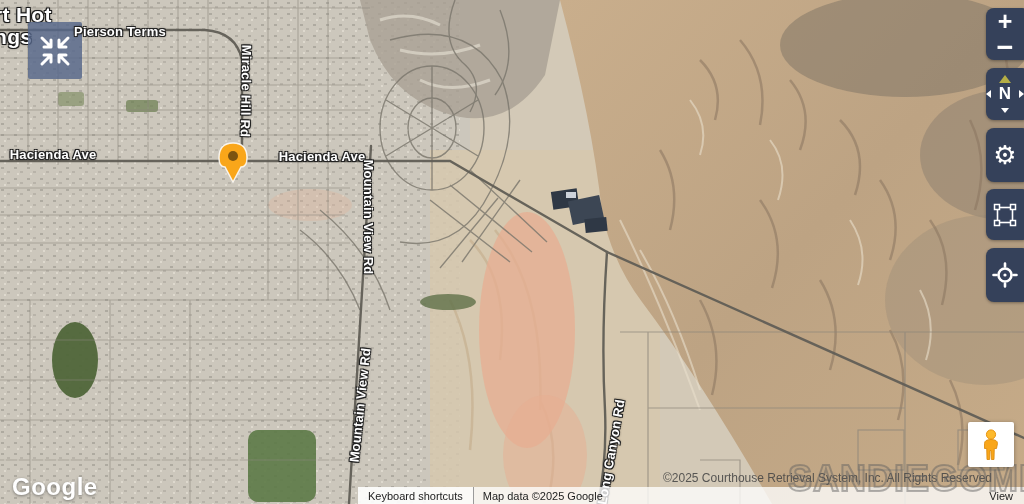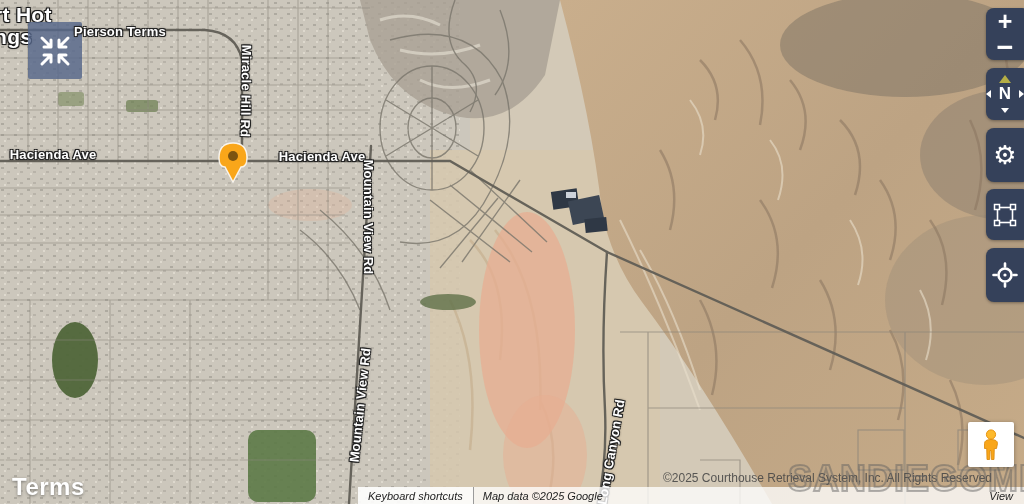--- a/index.html
+++ b/index.html
@@ -27,21 +27,21 @@
   
   #crswm{position:absolute;left:663px;top:471px;z-index:32;font-size:12px;color:rgba(70,70,70,.88);
      white-space:nowrap;pointer-events:none;}
   #mlswm{position:absolute;left:788px;top:458px;z-index:45;font-size:36px;font-weight:bold;letter-spacing:1px;
      color:rgba(130,130,130,.10);-webkit-text-stroke:2px rgba(95,95,95,.45);white-space:nowrap;pointer-events:none;}
 
   
   #glogo{position:absolute;left:12px;top:473px;z-index:40;color:#fff;font-size:24px;font-weight:bold;
      letter-spacing:.5px;text-shadow:0 1px 3px rgba(60,60,60,.6);}
   #attrbar{position:absolute;left:358px;right:0;bottom:0;height:17px;z-index:40;
-     background:rgba(255,255,255,.78);display:flex;align-items:center;font-size:11px;color:#222;font-style:italic;}
+     background:rgba(255,255,255,.78);display:flex;align-items:center;font-size:11px;color:#222;}
   #kbd{padding:0 10px;border-right:1px solid #9a9a9a;height:17px;display:flex;align-items:center;background:rgba(255,255,255,.55);}
   #mapdata{padding:0 4px 0 9px;white-space:nowrap;text-align:center;}
   #imagery{white-space:nowrap;}
   #terms{margin-left:auto;padding:0 11px;white-space:nowrap;}
 
   
   .panel{position:absolute;right:-6px;width:44px;background:#35415A;border-radius:8px;z-index:50;
      display:flex;flex-direction:column;align-items:center;justify-content:center;padding-right:6px;
      box-shadow:0 1px 3px rgba(0,0,0,.35);color:#fff;}
   .panel .zbtn{width:100%;height:26px;display:flex;align-items:center;justify-content:center;
@@ -186,21 +186,21 @@
   <div id="marker">
     <svg width="36" height="46" viewBox="0 0 36 46">
       <path d="M18,43 L10,28 Q4,28 4,19 Q4,4 18,4 Q32,4 32,19 Q32,28 26,28 Z" fill="#F9A61A" stroke="rgba(255,255,255,.85)" stroke-width="1.5"></path>
       <circle cx="18" cy="17" r="5" fill="#7c5410"></circle>
     </svg>
   </div>
 
   <div id="crswm">©2025 Courthouse Retrieval System, Inc. All Rights Reserved</div>
   <div id="mlswm">SANDIEGOMLS</div>
 
-  <div id="glogo">Terms</div>
+  <div id="glogo">Google</div>
 
   <div id="attrbar">
     <div id="kbd">Keyboard shortcuts</div>
     <span id="mapdata">Map data ©2025 Google</span>
     <span id="terms">View</span>
   </div>
 
   <div class="panel" id="zoompanel">
     <div class="zbtn">+</div>
     <div class="zbtn" style="font-size:29px;">−</div>

